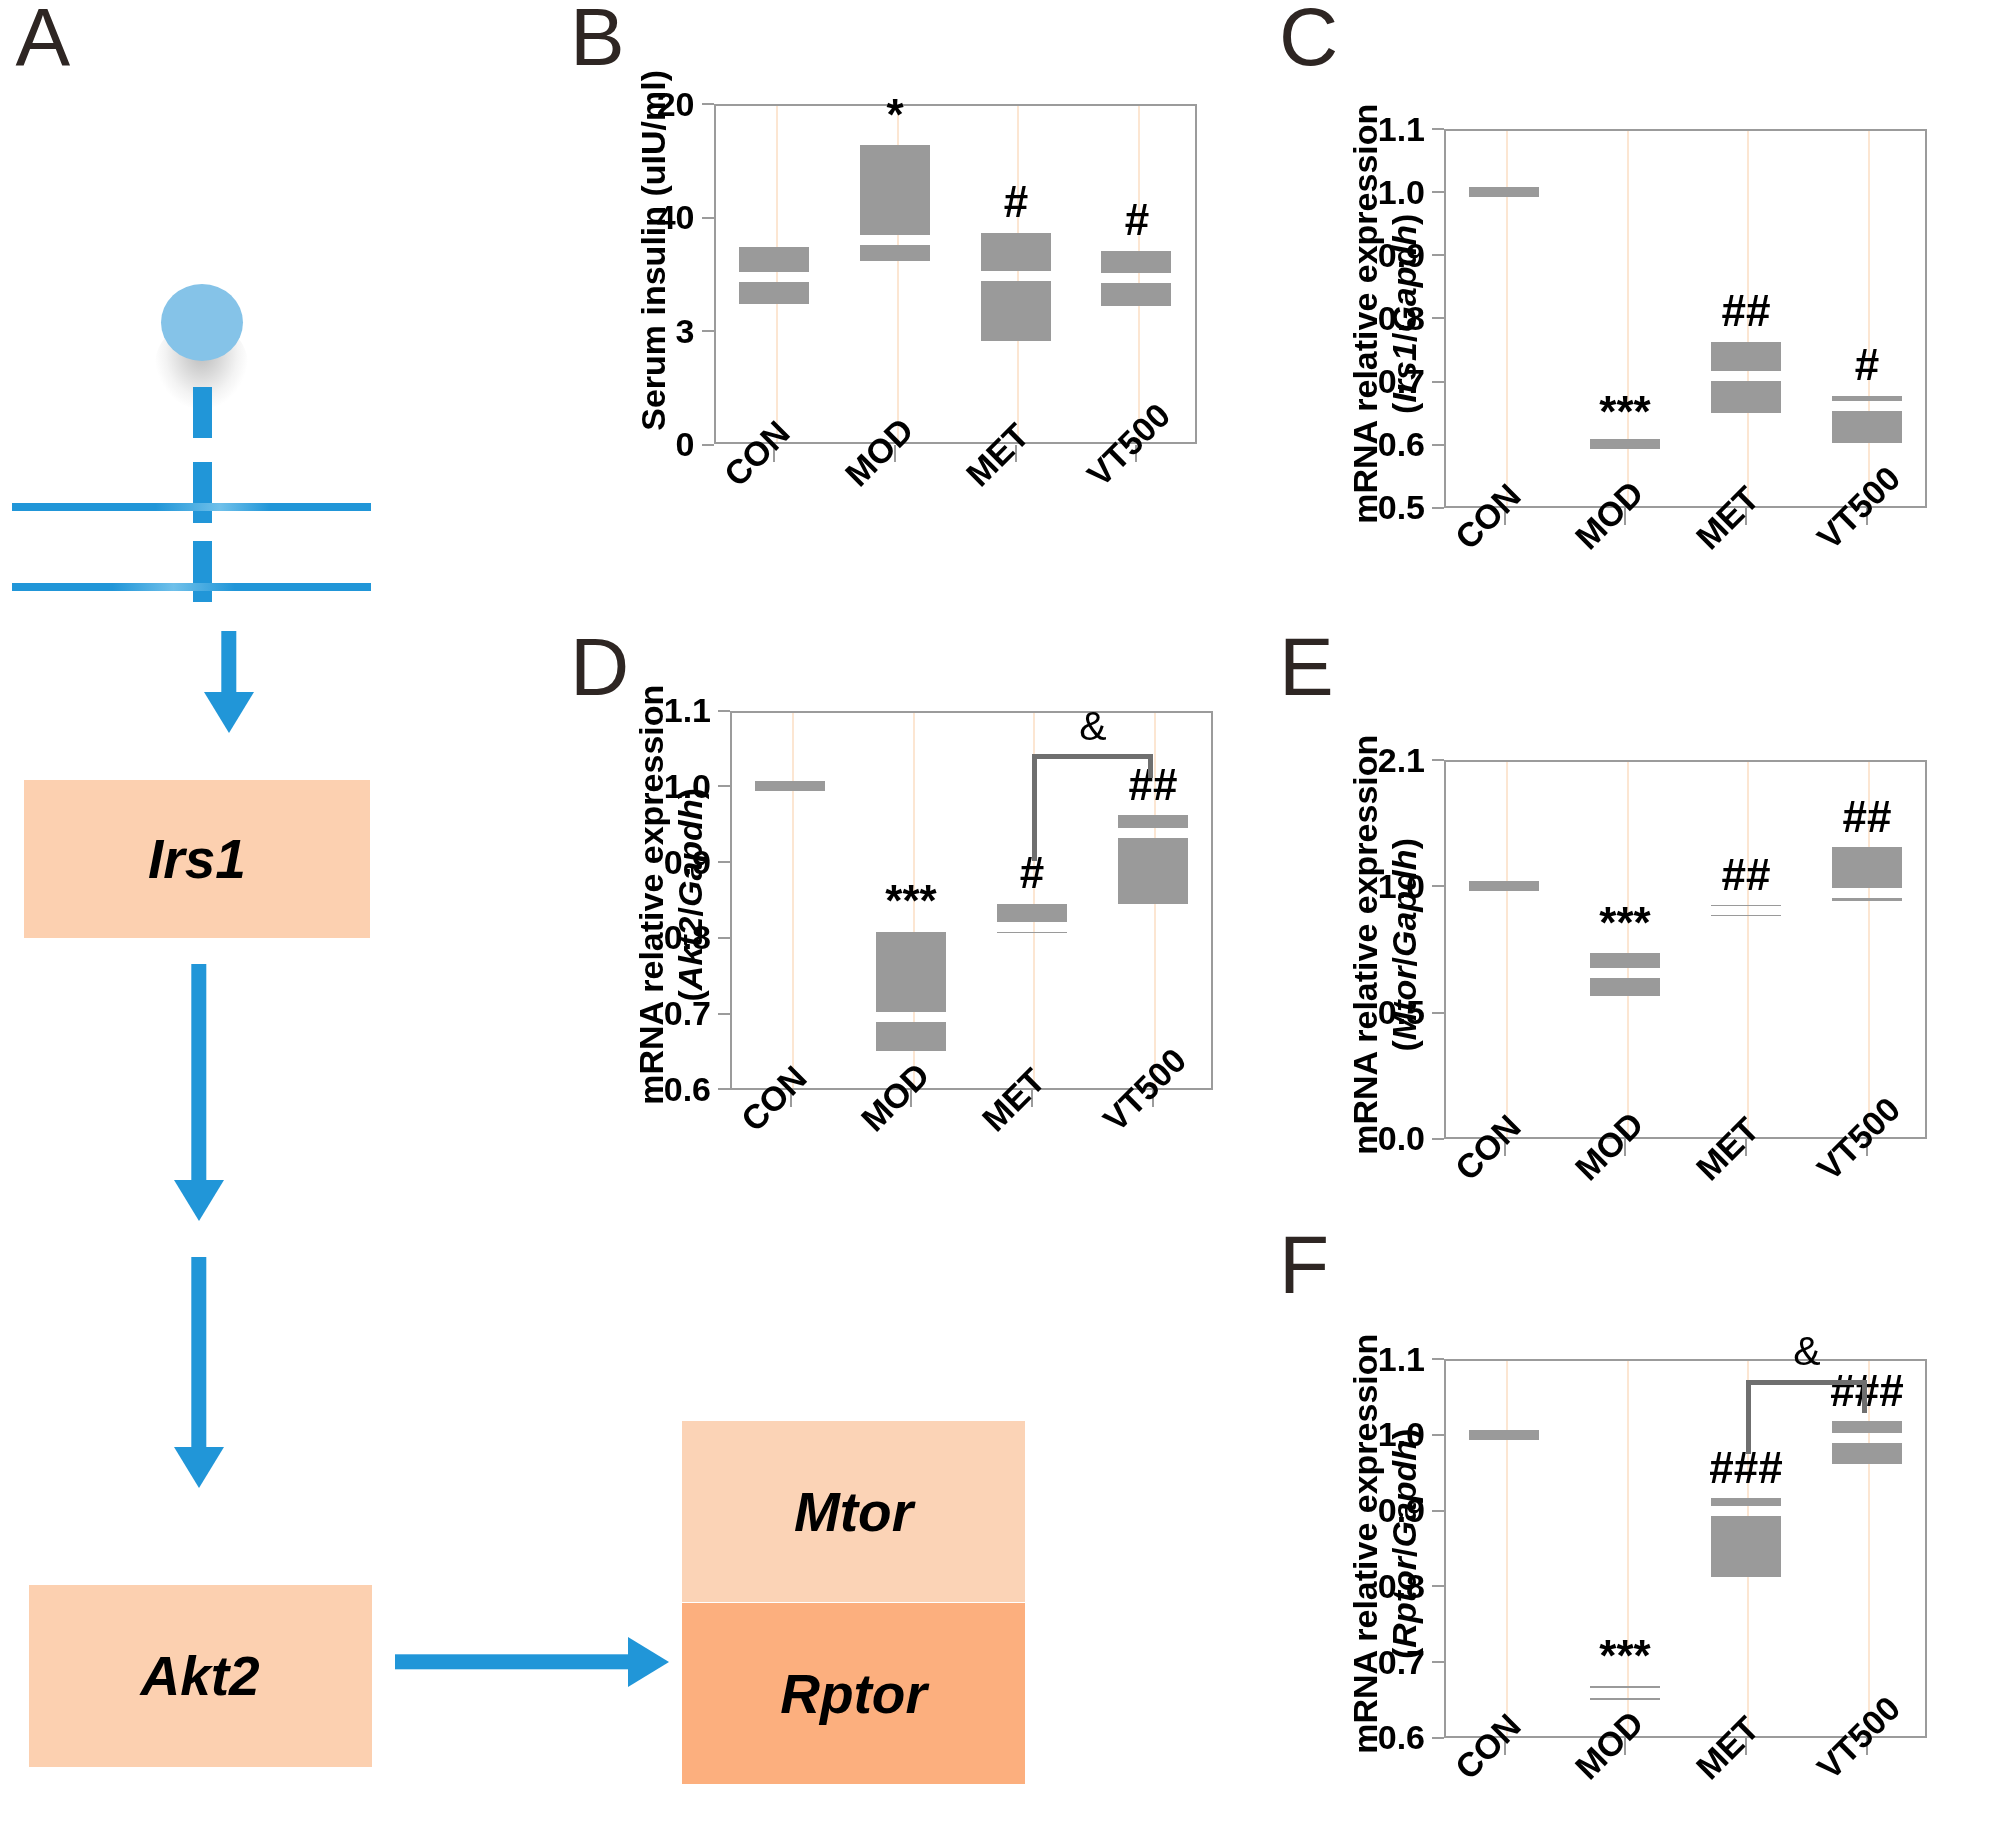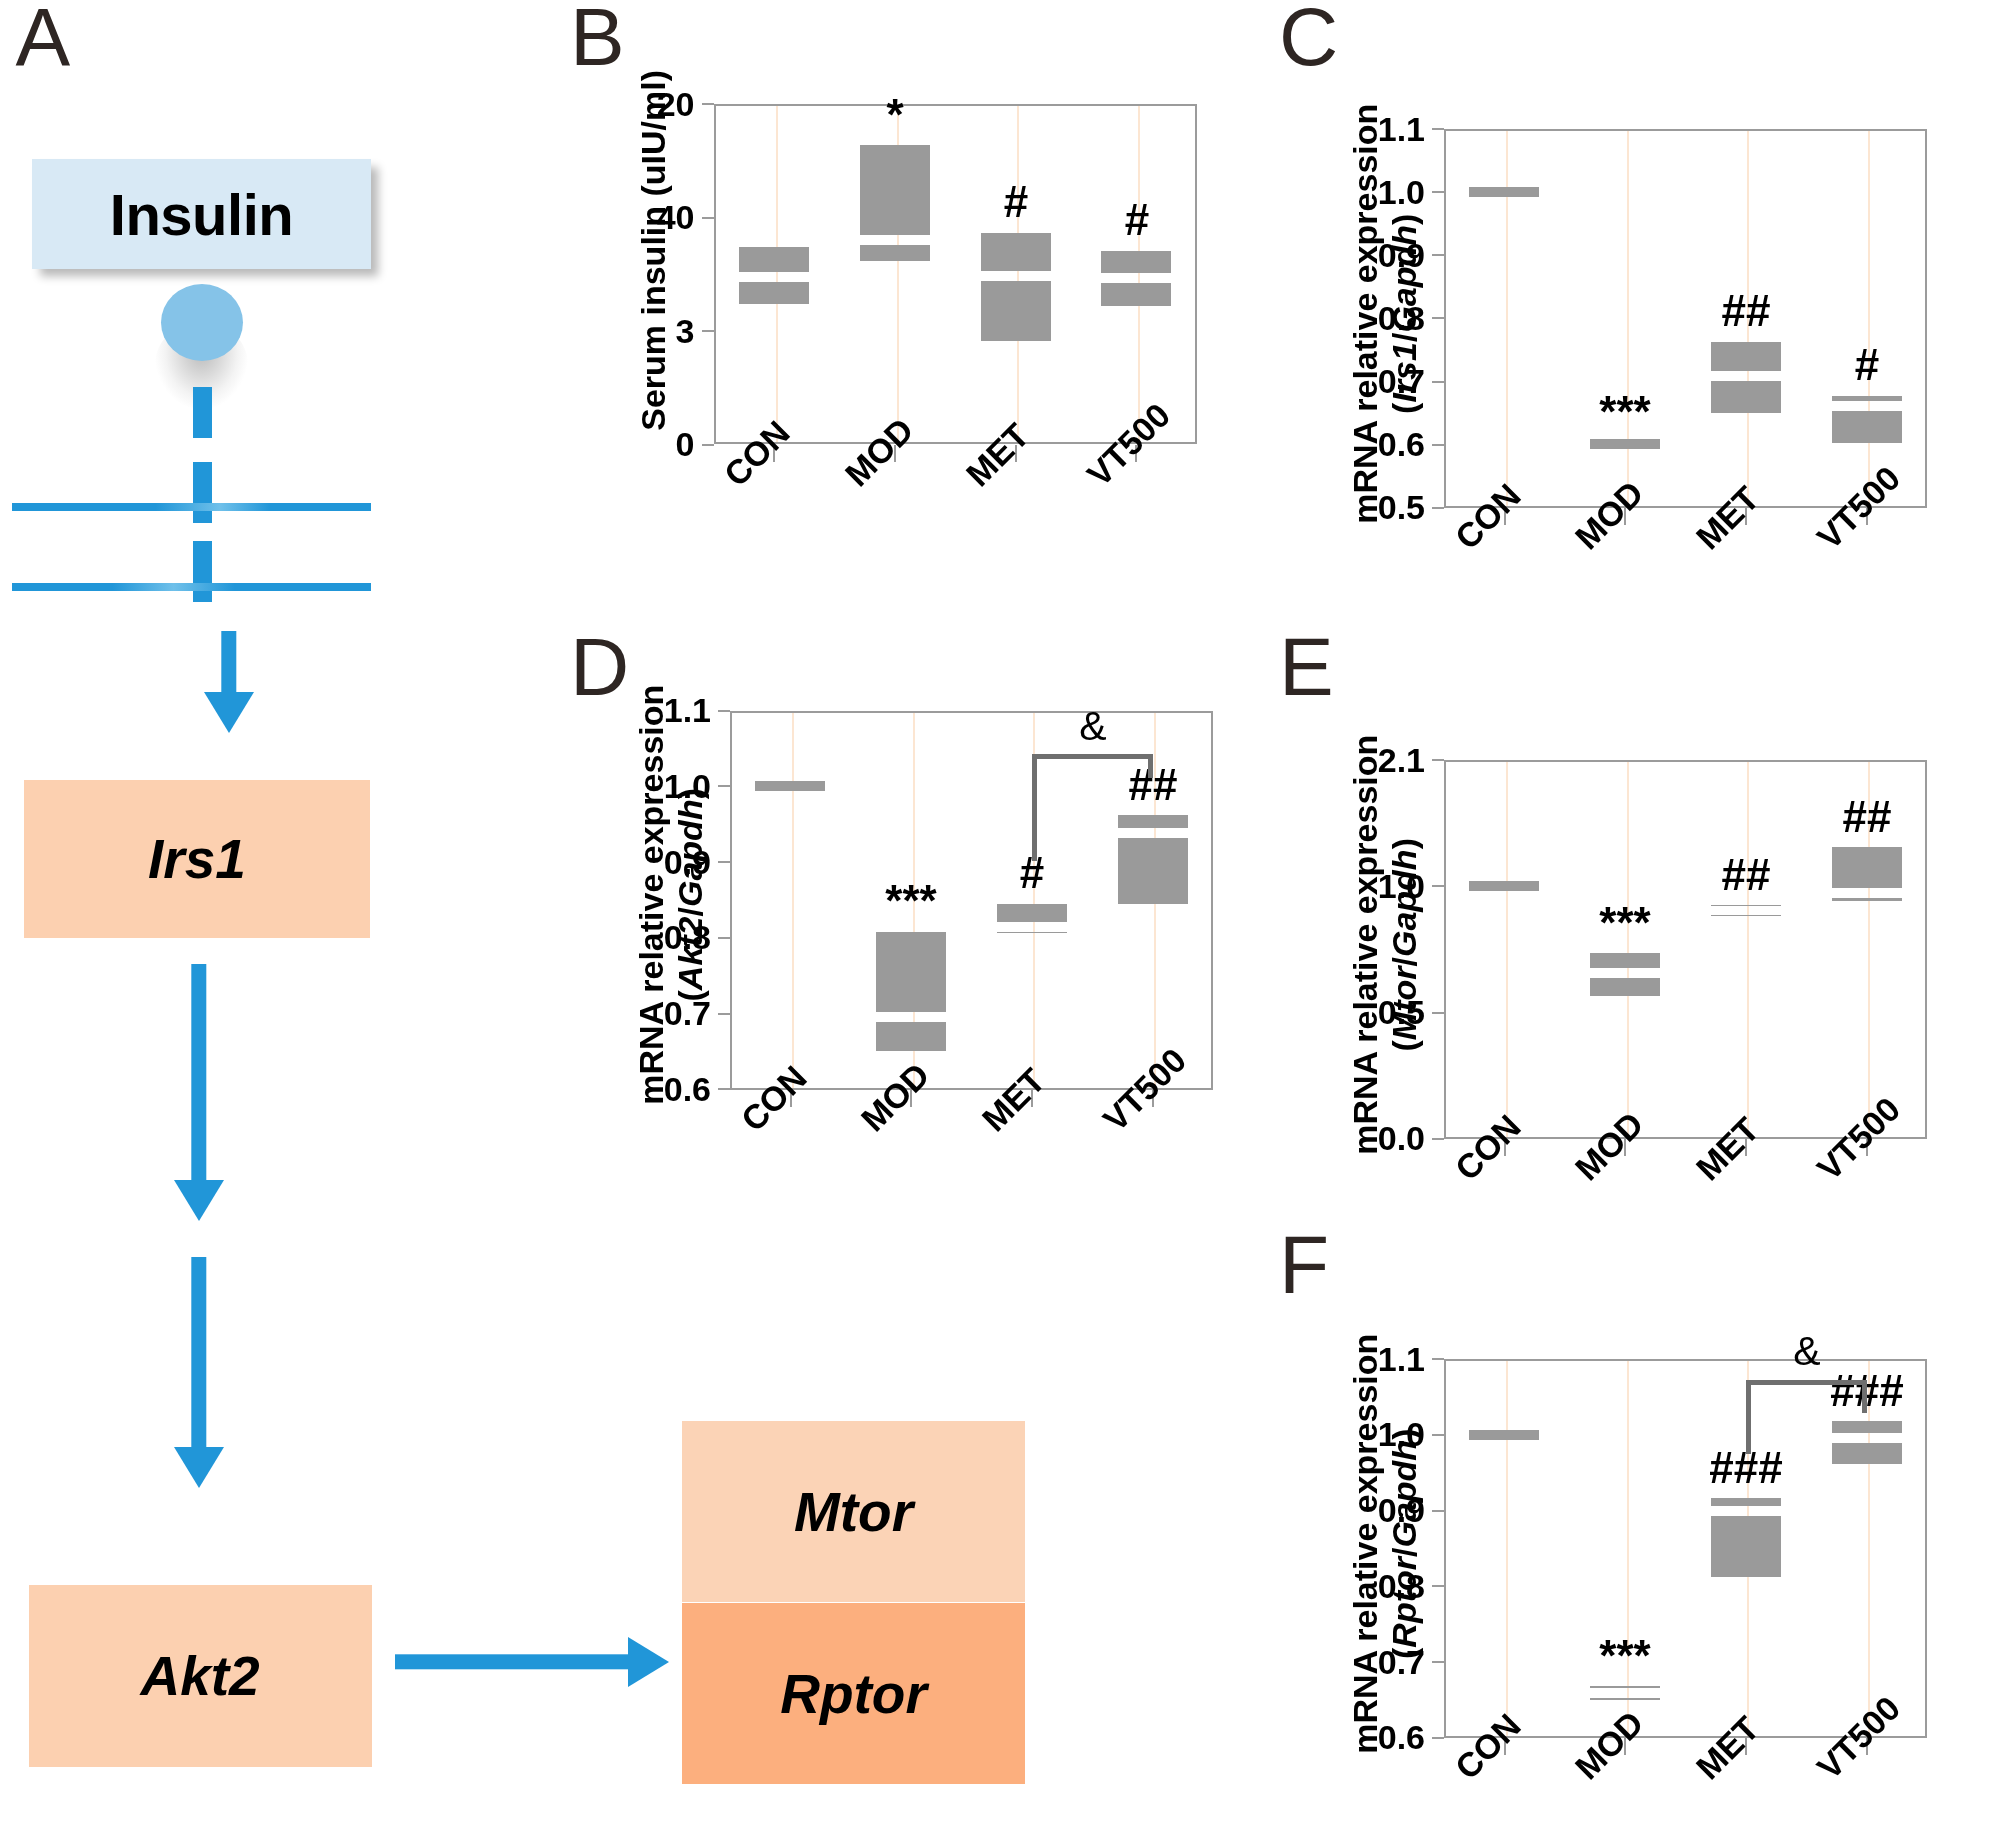--- a/index.html
+++ b/index.html
@@ -61,23 +61,20 @@
   .bracket .legL{position:absolute;width:5px;background:#6f6f6f;top:0;left:0;}
   .bracket .legR{position:absolute;width:5px;background:#6f6f6f;top:0;right:0;}
 </style>
 </head>
 <body>
 
 <div id="figure">
 
   <div class="panel-letter" style="left:15.4px;top:-4.4px;">A</div>
 
-  <div class="pw-box insulin" style="left:32px;top:159px;width:339px;height:110px;">
-    <span>Insulin</span>
-  </div>
 
   <div class="receptor-shadow" style="left:155px;top:321px;width:93px;height:88px;"></div>
   <div class="receptor" style="left:161px;top:284px;width:82px;height:77px;"></div>
 
   <div class="dash-seg" style="left:193px;top:387px;width:18.7px;height:51px;"></div>
   <div class="dash-seg" style="left:193px;top:462px;width:18.7px;height:61px;"></div>
   <div class="dash-seg" style="left:193px;top:541px;width:18.7px;height:61px;"></div>
 
   <div class="memb-line taperA" style="left:12px;top:503px;width:359px;height:7.7px;"></div>
   <div class="memb-line taperB" style="left:12px;top:583px;width:359px;height:7.7px;"></div>

